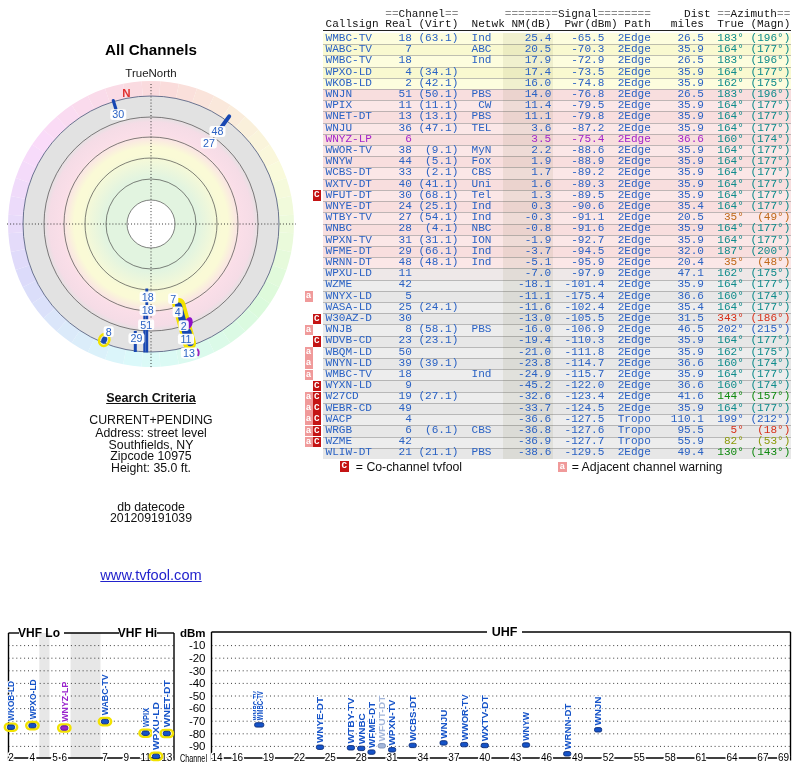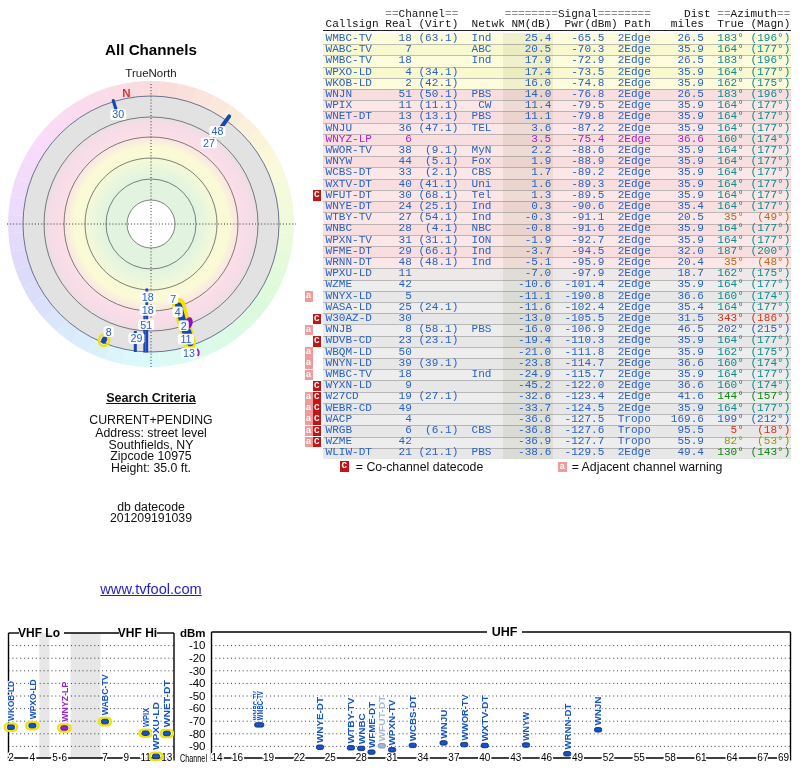--- a/index.html
+++ b/index.html
@@ -198,48 +198,48 @@
 <span style="color:#2a62c4">WNYW</span>       <span style="color:#2a62c4">44</span>  <span style="color:#2a62c4">(5.1)</span>  <span style="color:#2a62c4">Fox</span>      <span style="color:#2a62c4">1.9</span>   <span style="color:#2a62c4">-88.9</span>  <span style="color:#2a62c4">2Edge</span>    <span style="color:#2a62c4">35.9</span>  <span style="color:#0e8b8b">164°</span> <span style="color:#0e8b8b">(177°)</span>
 <span style="color:#2a62c4">WCBS-DT</span>    <span style="color:#2a62c4">33</span>  <span style="color:#2a62c4">(2.1)</span>  <span style="color:#2a62c4">CBS</span>      <span style="color:#2a62c4">1.7</span>   <span style="color:#2a62c4">-89.2</span>  <span style="color:#2a62c4">2Edge</span>    <span style="color:#2a62c4">35.9</span>  <span style="color:#0e8b8b">164°</span> <span style="color:#0e8b8b">(177°)</span>
 <span style="color:#2a62c4">WXTV-DT</span>    <span style="color:#2a62c4">40</span> <span style="color:#2a62c4">(41.1)</span>  <span style="color:#2a62c4">Uni</span>      <span style="color:#2a62c4">1.6</span>   <span style="color:#2a62c4">-89.3</span>  <span style="color:#2a62c4">2Edge</span>    <span style="color:#2a62c4">35.9</span>  <span style="color:#0e8b8b">164°</span> <span style="color:#0e8b8b">(177°)</span>
 <span style="color:#2a62c4">WFUT-DT</span>    <span style="color:#2a62c4">30</span> <span style="color:#2a62c4">(68.1)</span>  <span style="color:#2a62c4">Tel</span>      <span style="color:#2a62c4">1.3</span>   <span style="color:#2a62c4">-89.5</span>  <span style="color:#2a62c4">2Edge</span>    <span style="color:#2a62c4">35.9</span>  <span style="color:#0e8b8b">164°</span> <span style="color:#0e8b8b">(177°)</span>
 <span style="color:#2a62c4">WNYE-DT</span>    <span style="color:#2a62c4">24</span> <span style="color:#2a62c4">(25.1)</span>  <span style="color:#2a62c4">Ind</span>      <span style="color:#2a62c4">0.3</span>   <span style="color:#2a62c4">-90.6</span>  <span style="color:#2a62c4">2Edge</span>    <span style="color:#2a62c4">35.4</span>  <span style="color:#0e8b8b">164°</span> <span style="color:#0e8b8b">(177°)</span>
 <span style="color:#2a62c4">WTBY-TV</span>    <span style="color:#2a62c4">27</span> <span style="color:#2a62c4">(54.1)</span>  <span style="color:#2a62c4">Ind</span>     <span style="color:#2a62c4">-0.3</span>   <span style="color:#2a62c4">-91.1</span>  <span style="color:#2a62c4">2Edge</span>    <span style="color:#2a62c4">20.5</span>   <span style="color:#c06818">35°</span>  <span style="color:#c06818">(49°)</span>
 <span style="color:#2a62c4">WNBC</span>       <span style="color:#2a62c4">28</span>  <span style="color:#2a62c4">(4.1)</span>  <span style="color:#2a62c4">NBC</span>     <span style="color:#2a62c4">-0.8</span>   <span style="color:#2a62c4">-91.6</span>  <span style="color:#2a62c4">2Edge</span>    <span style="color:#2a62c4">35.9</span>  <span style="color:#0e8b8b">164°</span> <span style="color:#0e8b8b">(177°)</span>
 <span style="color:#2a62c4">WPXN-TV</span>    <span style="color:#2a62c4">31</span> <span style="color:#2a62c4">(31.1)</span>  <span style="color:#2a62c4">ION</span>     <span style="color:#2a62c4">-1.9</span>   <span style="color:#2a62c4">-92.7</span>  <span style="color:#2a62c4">2Edge</span>    <span style="color:#2a62c4">35.9</span>  <span style="color:#0e8b8b">164°</span> <span style="color:#0e8b8b">(177°)</span>
 <span style="color:#2a62c4">WFME-DT</span>    <span style="color:#2a62c4">29</span> <span style="color:#2a62c4">(66.1)</span>  <span style="color:#2a62c4">Ind</span>     <span style="color:#2a62c4">-3.7</span>   <span style="color:#2a62c4">-94.5</span>  <span style="color:#2a62c4">2Edge</span>    <span style="color:#2a62c4">32.0</span>  <span style="color:#0e8b8b">187°</span> <span style="color:#0e8b8b">(200°)</span>
 <span style="color:#2a62c4">WRNN-DT</span>    <span style="color:#2a62c4">48</span> <span style="color:#2a62c4">(48.1)</span>  <span style="color:#2a62c4">Ind</span>     <span style="color:#2a62c4">-5.1</span>   <span style="color:#2a62c4">-95.9</span>  <span style="color:#2a62c4">2Edge</span>    <span style="color:#2a62c4">20.4</span>   <span style="color:#c06818">35°</span>  <span style="color:#c06818">(48°)</span>
-<span style="color:#2a62c4">WPXU-LD</span>    <span style="color:#2a62c4">11</span>                 <span style="color:#2a62c4">-7.0</span>   <span style="color:#2a62c4">-97.9</span>  <span style="color:#2a62c4">2Edge</span>    <span style="color:#2a62c4">18.7</span>  <span style="color:#0e8b8b">162°</span> <span style="color:#0e8b8b">(175°)</span>
-<span style="color:#2a62c4">WZME</span>       <span style="color:#2a62c4">42</span>                <span style="color:#2a62c4">-10.6</span>  <span style="color:#2a62c4">-101.4</span>  <span style="color:#2a62c4">2Edge</span>    <span style="color:#2a62c4">35.9</span>  <span style="color:#0e8b8b">164°</span> <span style="color:#0e8b8b">(177°)</span>
-<span style="color:#2a62c4">WNYX-LD</span>     <span style="color:#2a62c4">5</span>                <span style="color:#2a62c4">-11.1</span>  <span style="color:#2a62c4">-190.8</span>  <span style="color:#2a62c4">2Edge</span>    <span style="color:#2a62c4">36.6</span>  <span style="color:#0e8b8b">160°</span> <span style="color:#0e8b8b">(174°)</span>
+<span style="color:#2a62c4">WPXU-LD</span>    <span style="color:#2a62c4">11</span>                 <span style="color:#2a62c4">-7.0</span>   <span style="color:#2a62c4">-97.9</span>  <span style="color:#2a62c4">2Edge</span>    <span style="color:#2a62c4">47.1</span>  <span style="color:#0e8b8b">162°</span> <span style="color:#0e8b8b">(175°)</span>
+<span style="color:#2a62c4">WZME</span>       <span style="color:#2a62c4">42</span>                <span style="color:#2a62c4">-18.1</span>  <span style="color:#2a62c4">-101.4</span>  <span style="color:#2a62c4">2Edge</span>    <span style="color:#2a62c4">35.9</span>  <span style="color:#0e8b8b">164°</span> <span style="color:#0e8b8b">(177°)</span>
+<span style="color:#2a62c4">WNYX-LD</span>     <span style="color:#2a62c4">5</span>                <span style="color:#2a62c4">-11.1</span>  <span style="color:#2a62c4">-175.4</span>  <span style="color:#2a62c4">2Edge</span>    <span style="color:#2a62c4">36.6</span>  <span style="color:#0e8b8b">160°</span> <span style="color:#0e8b8b">(174°)</span>
 <span style="color:#2a62c4">WASA-LD</span>    <span style="color:#2a62c4">25</span> <span style="color:#2a62c4">(24.1)</span>         <span style="color:#2a62c4">-11.6</span>  <span style="color:#2a62c4">-102.4</span>  <span style="color:#2a62c4">2Edge</span>    <span style="color:#2a62c4">35.4</span>  <span style="color:#0e8b8b">164°</span> <span style="color:#0e8b8b">(177°)</span>
 <span style="color:#2a62c4">W30AZ-D</span>    <span style="color:#2a62c4">30</span>                <span style="color:#2a62c4">-13.0</span>  <span style="color:#2a62c4">-105.5</span>  <span style="color:#2a62c4">2Edge</span>    <span style="color:#2a62c4">31.5</span>  <span style="color:#d8301a">343°</span> <span style="color:#d8301a">(186°)</span>
 <span style="color:#2a62c4">WNJB</span>        <span style="color:#2a62c4">8</span> <span style="color:#2a62c4">(58.1)</span>  <span style="color:#2a62c4">PBS</span>    <span style="color:#2a62c4">-16.0</span>  <span style="color:#2a62c4">-106.9</span>  <span style="color:#2a62c4">2Edge</span>    <span style="color:#2a62c4">46.5</span>  <span style="color:#2a62c4">202°</span> <span style="color:#2a62c4">(215°)</span>
 <span style="color:#2a62c4">WDVB-CD</span>    <span style="color:#2a62c4">23</span> <span style="color:#2a62c4">(23.1)</span>         <span style="color:#2a62c4">-19.4</span>  <span style="color:#2a62c4">-110.3</span>  <span style="color:#2a62c4">2Edge</span>    <span style="color:#2a62c4">35.9</span>  <span style="color:#0e8b8b">164°</span> <span style="color:#0e8b8b">(177°)</span>
 <span style="color:#2a62c4">WBQM-LD</span>    <span style="color:#2a62c4">50</span>                <span style="color:#2a62c4">-21.0</span>  <span style="color:#2a62c4">-111.8</span>  <span style="color:#2a62c4">2Edge</span>    <span style="color:#2a62c4">35.9</span>  <span style="color:#0e8b8b">162°</span> <span style="color:#0e8b8b">(175°)</span>
 <span style="color:#2a62c4">WNYN-LD</span>    <span style="color:#2a62c4">39</span> <span style="color:#2a62c4">(39.1)</span>         <span style="color:#2a62c4">-23.8</span>  <span style="color:#2a62c4">-114.7</span>  <span style="color:#2a62c4">2Edge</span>    <span style="color:#2a62c4">36.6</span>  <span style="color:#0e8b8b">160°</span> <span style="color:#0e8b8b">(174°)</span>
 <span style="color:#2a62c4">WMBC-TV</span>    <span style="color:#2a62c4">18</span>         <span style="color:#2a62c4">Ind</span>    <span style="color:#2a62c4">-24.9</span>  <span style="color:#2a62c4">-115.7</span>  <span style="color:#2a62c4">2Edge</span>    <span style="color:#2a62c4">35.9</span>  <span style="color:#0e8b8b">164°</span> <span style="color:#0e8b8b">(177°)</span>
 <span style="color:#2a62c4">WYXN-LD</span>     <span style="color:#2a62c4">9</span>                <span style="color:#2a62c4">-45.2</span>  <span style="color:#2a62c4">-122.0</span>  <span style="color:#2a62c4">2Edge</span>    <span style="color:#2a62c4">36.6</span>  <span style="color:#0e8b8b">160°</span> <span style="color:#0e8b8b">(174°)</span>
 <span style="color:#2a62c4">W27CD</span>      <span style="color:#2a62c4">19</span> <span style="color:#2a62c4">(27.1)</span>         <span style="color:#2a62c4">-32.6</span>  <span style="color:#2a62c4">-123.4</span>  <span style="color:#2a62c4">2Edge</span>    <span style="color:#2a62c4">41.6</span>  <span style="color:#118a11">144°</span> <span style="color:#118a11">(157°)</span>
 <span style="color:#2a62c4">WEBR-CD</span>    <span style="color:#2a62c4">49</span>                <span style="color:#2a62c4">-33.7</span>  <span style="color:#2a62c4">-124.5</span>  <span style="color:#2a62c4">2Edge</span>    <span style="color:#2a62c4">35.9</span>  <span style="color:#0e8b8b">164°</span> <span style="color:#0e8b8b">(177°)</span>
-<span style="color:#2a62c4">WACP</span>        <span style="color:#2a62c4">4</span>                <span style="color:#2a62c4">-36.6</span>  <span style="color:#2a62c4">-127.5</span>  <span style="color:#2a62c4">Tropo</span>   <span style="color:#2a62c4">169.6</span>  <span style="color:#2a62c4">199°</span> <span style="color:#2a62c4">(212°)</span>
+<span style="color:#2a62c4">WACP</span>        <span style="color:#2a62c4">4</span>                <span style="color:#2a62c4">-36.6</span>  <span style="color:#2a62c4">-127.5</span>  <span style="color:#2a62c4">Tropo</span>   <span style="color:#2a62c4">110.1</span>  <span style="color:#2a62c4">199°</span> <span style="color:#2a62c4">(212°)</span>
 <span style="color:#2a62c4">WRGB</span>        <span style="color:#2a62c4">6</span>  <span style="color:#2a62c4">(6.1)</span>  <span style="color:#2a62c4">CBS</span>    <span style="color:#2a62c4">-36.8</span>  <span style="color:#2a62c4">-127.6</span>  <span style="color:#2a62c4">Tropo</span>    <span style="color:#2a62c4">95.5</span>    <span style="color:#d8301a">5°</span>  <span style="color:#d8301a">(18°)</span>
 <span style="color:#2a62c4">WZME</span>       <span style="color:#2a62c4">42</span>                <span style="color:#2a62c4">-36.9</span>  <span style="color:#2a62c4">-127.7</span>  <span style="color:#2a62c4">Tropo</span>    <span style="color:#2a62c4">55.9</span>   <span style="color:#8c9a0a">82°</span>  <span style="color:#8c9a0a">(53°)</span>
 <span style="color:#2a62c4">WLIW-DT</span>    <span style="color:#2a62c4">21</span> <span style="color:#2a62c4">(21.1)</span>  <span style="color:#2a62c4">PBS</span>    <span style="color:#2a62c4">-38.6</span>  <span style="color:#2a62c4">-129.5</span>  <span style="color:#2a62c4">2Edge</span>    <span style="color:#2a62c4">49.4</span>  <span style="color:#118a11">130°</span> <span style="color:#118a11">(143°)</span></pre>
 <div class="sc" style="top:390.5px;font-weight:bold;font-size:12.6px"><span style="text-decoration:underline">Search Criteria</span></div>
 <div class="sc" style="top:413.2px">CURRENT+PENDING</div>
 <div class="sc" style="top:426.2px">Address: street level</div>
 <div class="sc" style="top:437.8px">Southfields, NY</div>
 <div class="sc" style="top:449.4px">Zipcode 10975</div>
 <div class="sc" style="top:461.0px">Height: 35.0 ft.</div>
 <div class="sc" style="top:499.8px">db datecode</div>
 <div class="sc" style="top:511.4px">201209191039</div>
-<div class="sc" style="top:581px;color:#2222cc;font-size:14.6px"><span style="text-decoration:underline">www.tvfool.com</span></div>
+<div class="sc" style="top:567px;color:#2222cc;font-size:14.6px"><span style="text-decoration:underline">www.tvfool.com</span></div>
 <div class="wb" style="left:339.8px;top:461.3px;background:#c41414;height:10.4px;line-height:10.4px;width:9px">C</div>
-<div style="position:absolute;left:355.8px;top:459.9px;font-size:12.3px;color:#111">= Co-channel datecode</div>
+<div style="position:absolute;left:355.8px;top:459.9px;font-size:12.3px;color:#111">= Co-channel tvfool</div>
 <div class="wb" style="left:557.9px;top:461.6px;background:#f09a9a;height:10.4px;line-height:10.4px;width:9px">a</div>
 <div style="position:absolute;left:571.7px;top:459.9px;font-size:12.3px;color:#111">= Adjacent channel warning</div>
 <svg style="position:absolute;left:0;top:615px" width="800" height="153" viewBox="0 0 800 153" font-family="Liberation Sans, sans-serif">
     <rect x="39.3" y="18" width="10.2" height="125" fill="#e7e7e7"></rect>
     <rect x="70.6" y="18" width="29.9" height="125" fill="#e7e7e7"></rect>
     <line x1="8.5" y1="30.6" x2="174" y2="30.6" stroke="#111" stroke-width="0.9" stroke-dasharray="1 2.9" opacity="0.9"></line>
     <line x1="211.5" y1="30.6" x2="790.5" y2="30.6" stroke="#111" stroke-width="0.9" stroke-dasharray="1 2.9" opacity="0.9"></line>
     <line x1="8.5" y1="43.2" x2="174" y2="43.2" stroke="#111" stroke-width="0.9" stroke-dasharray="1 2.9" opacity="0.9"></line>
     <line x1="211.5" y1="43.2" x2="790.5" y2="43.2" stroke="#111" stroke-width="0.9" stroke-dasharray="1 2.9" opacity="0.9"></line>
     <line x1="8.5" y1="55.8" x2="174" y2="55.8" stroke="#111" stroke-width="0.9" stroke-dasharray="1 2.9" opacity="0.9"></line>

